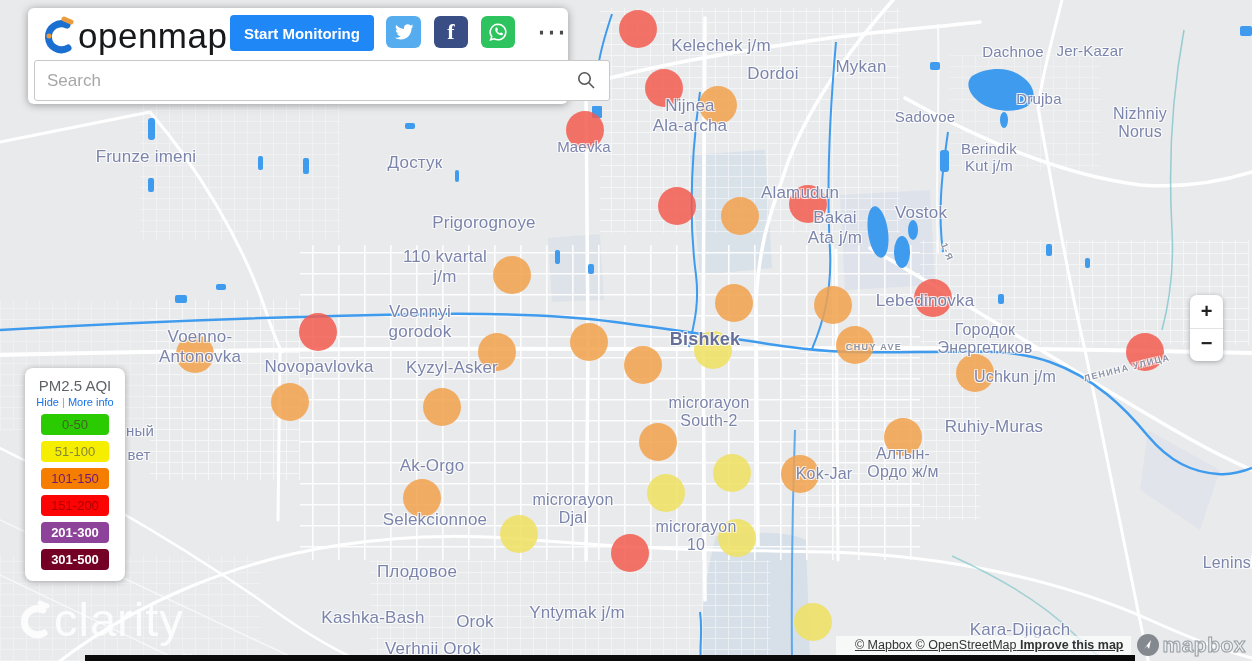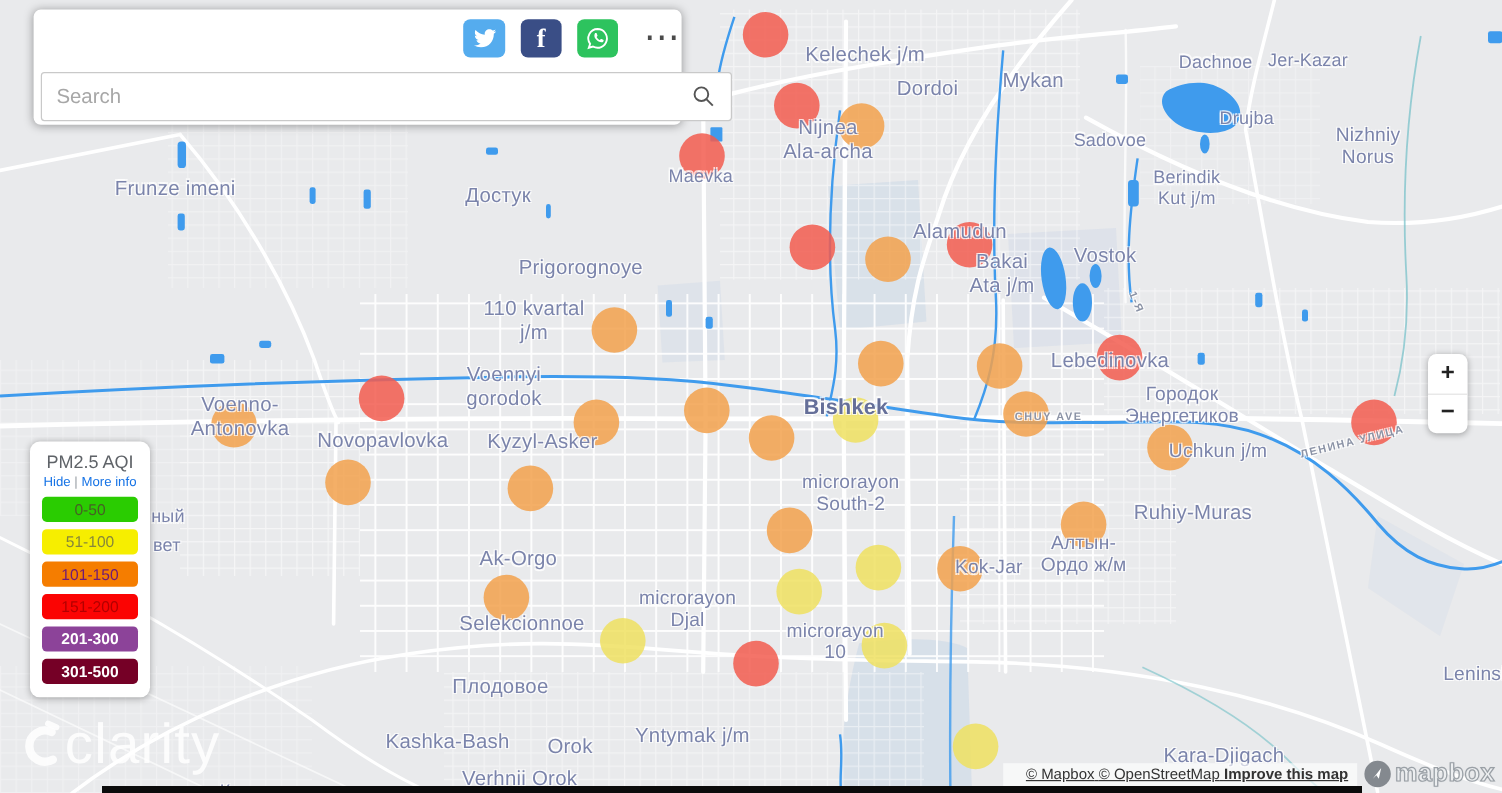--- a/index.html
+++ b/index.html
@@ -44,21 +44,21 @@
   .searchbox input::placeholder{color:#a7a7a7;}
   .search-icon{margin-right:13px;flex:0 0 auto;cursor:pointer;}
 
   
   .legend{position:absolute;left:25px;top:368px;width:100px;height:213px;background:#fff;
     border-radius:8px;box-shadow:0 1px 6px rgba(0,0,0,.3);z-index:10;text-align:center;}
   .legend-title{margin-top:9px;font-size:15px;color:#5f6368;}
   .legend-links{margin-top:2px;font-size:11px;color:#9aa0a6;}
   .legend-links a{color:#1673e6;text-decoration:none;cursor:pointer;}
   .legend-rows{margin-top:6px;}
-  .pill{width:80px;height:21px;margin:0 auto 6px auto;border-radius:4px;font-size:13px;
+  .pill{width:68px;height:21px;margin:0 auto 6px auto;border-radius:4px;font-size:13px;
     line-height:21px;}
 
   
   .zoomctl{position:absolute;left:1190px;top:295px;width:33px;height:66px;background:#fff;
     border-radius:7px;box-shadow:0 1px 5px rgba(0,0,0,.3);z-index:10;overflow:hidden;}
   .zoomctl .zb{width:33px;height:33px;text-align:center;line-height:33px;font-size:20px;
     font-weight:bold;color:#222;cursor:pointer;user-select:none;}
   .zoomctl .zb.out{border-top:1px solid #e3e3e3;line-height:29px;}
 
   
@@ -265,20 +265,29 @@
       <div class="map-label" style="left: 433px; top: 649px; font-size: 17px; transform: translate(-50%, -50%);">Verhnii Orok</div>
       <div class="map-label" style="left: 577px; top: 613px; font-size: 17px; transform: translate(-50%, -50%);">Yntymak j/m</div>
       <div class="map-label" style="left: 1020px; top: 630px; font-size: 17px; transform: translate(-50%, -50%);">Kara-Djigach</div>
       <div class="map-label" style="left: 1240px; top: 563px; font-size: 16px; transform: translate(-50%, -50%);">Leninskoe</div>
       <div class="map-label" style="left: 207px; top: 660px; font-size: 15px; transform: translate(-50%, -50%);">Кунтуу</div>
       <div class="map-label" style="left: 140px; top: 431px; font-size: 15px; transform: translate(-50%, -50%);">ный</div>
       <div class="map-label" style="left: 139px; top: 455px; font-size: 15px; transform: translate(-50%, -50%);">вет</div>
     </div>
 
   <div class="header-card">
+    <div class="logo">
+      <svg width="34" height="46" viewBox="0 0 34 46">
+        <path d="M27,12 A13,13 0 1 0 28,35" stroke="#1a6fd0" stroke-width="7" fill="none" stroke-linecap="round"></path>
+        <path d="M24,6 L31,9" stroke="#e89c3f" stroke-width="5" stroke-linecap="round"></path>
+        <circle cx="9" cy="23" r="2.5" fill="#e89c3f"></circle>
+      </svg>
+      <span class="logo-text">openmap</span>
+    </div>
+    <button class="btn-start">Start Monitoring</button>
     <div class="social tw" style="background: rgb(85, 172, 238);">
       <svg width="20" height="20" viewBox="0 0 24 24">
         <path fill="#fff" d="M23.4,4.8c-.8.4-1.7.6-2.6.8.9-.6,1.6-1.5,2-2.5-.9.5-1.9.9-2.9,1.1C19,3.3,17.8,2.8,16.5,2.8c-2.5,0-4.6,2-4.6,4.5 0,.4,0,.7.1,1C8.3,8.1,5,6.4,2.7,3.7 2.3,4.4,2.1,5.1,2.1,6c0,1.6.8,3,2,3.8-.7,0-1.4-.2-2-.6v.1c0,2.2,1.6,4,3.6,4.4-.4.1-.8.2-1.2.2-.3,0-.6,0-.9-.1.6,1.8,2.3,3.1,4.2,3.2-1.6,1.2-3.5,2-5.6,2-.4,0-.7,0-1.1-.1 2,1.3,4.4,2,7,2 8.4,0,12.9-6.9,12.9-12.9v-.6C21.9,6.6,22.8,5.8,23.4,4.8z"></path>
       </svg>
     </div>
     <div class="social fb" style="background: rgb(58, 78, 134);">
       <span class="fb-f">f</span>
     </div>
     <div class="social wa" style="background: rgb(45, 195, 94);">
       <svg width="22" height="22" viewBox="0 0 24 24">

